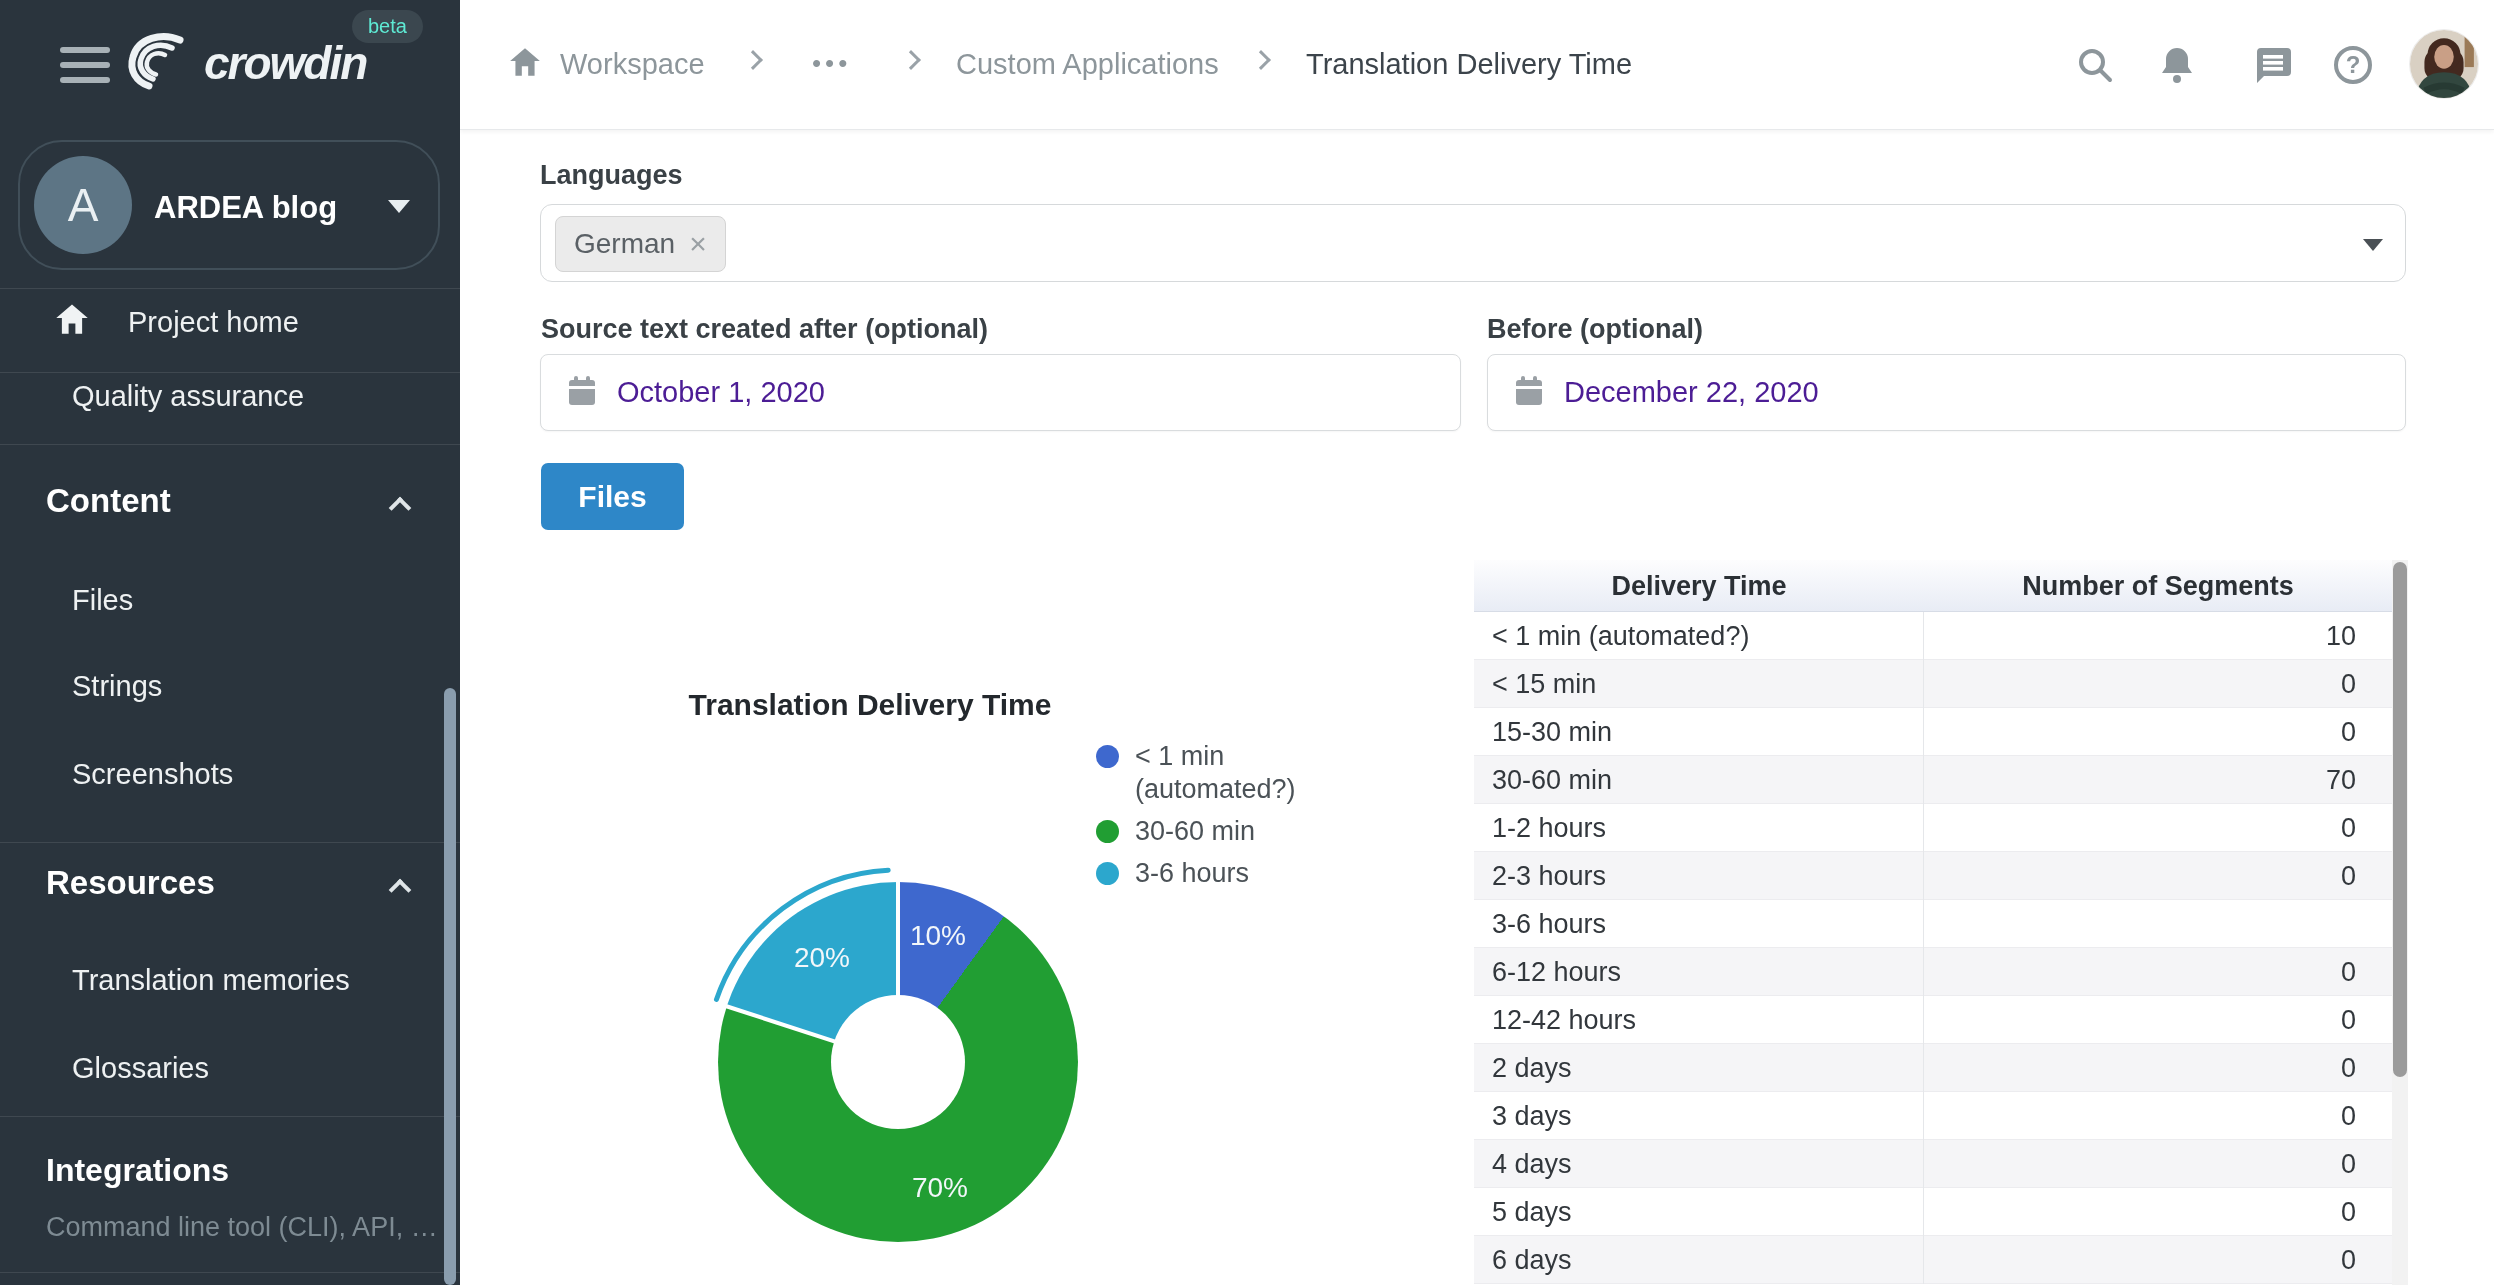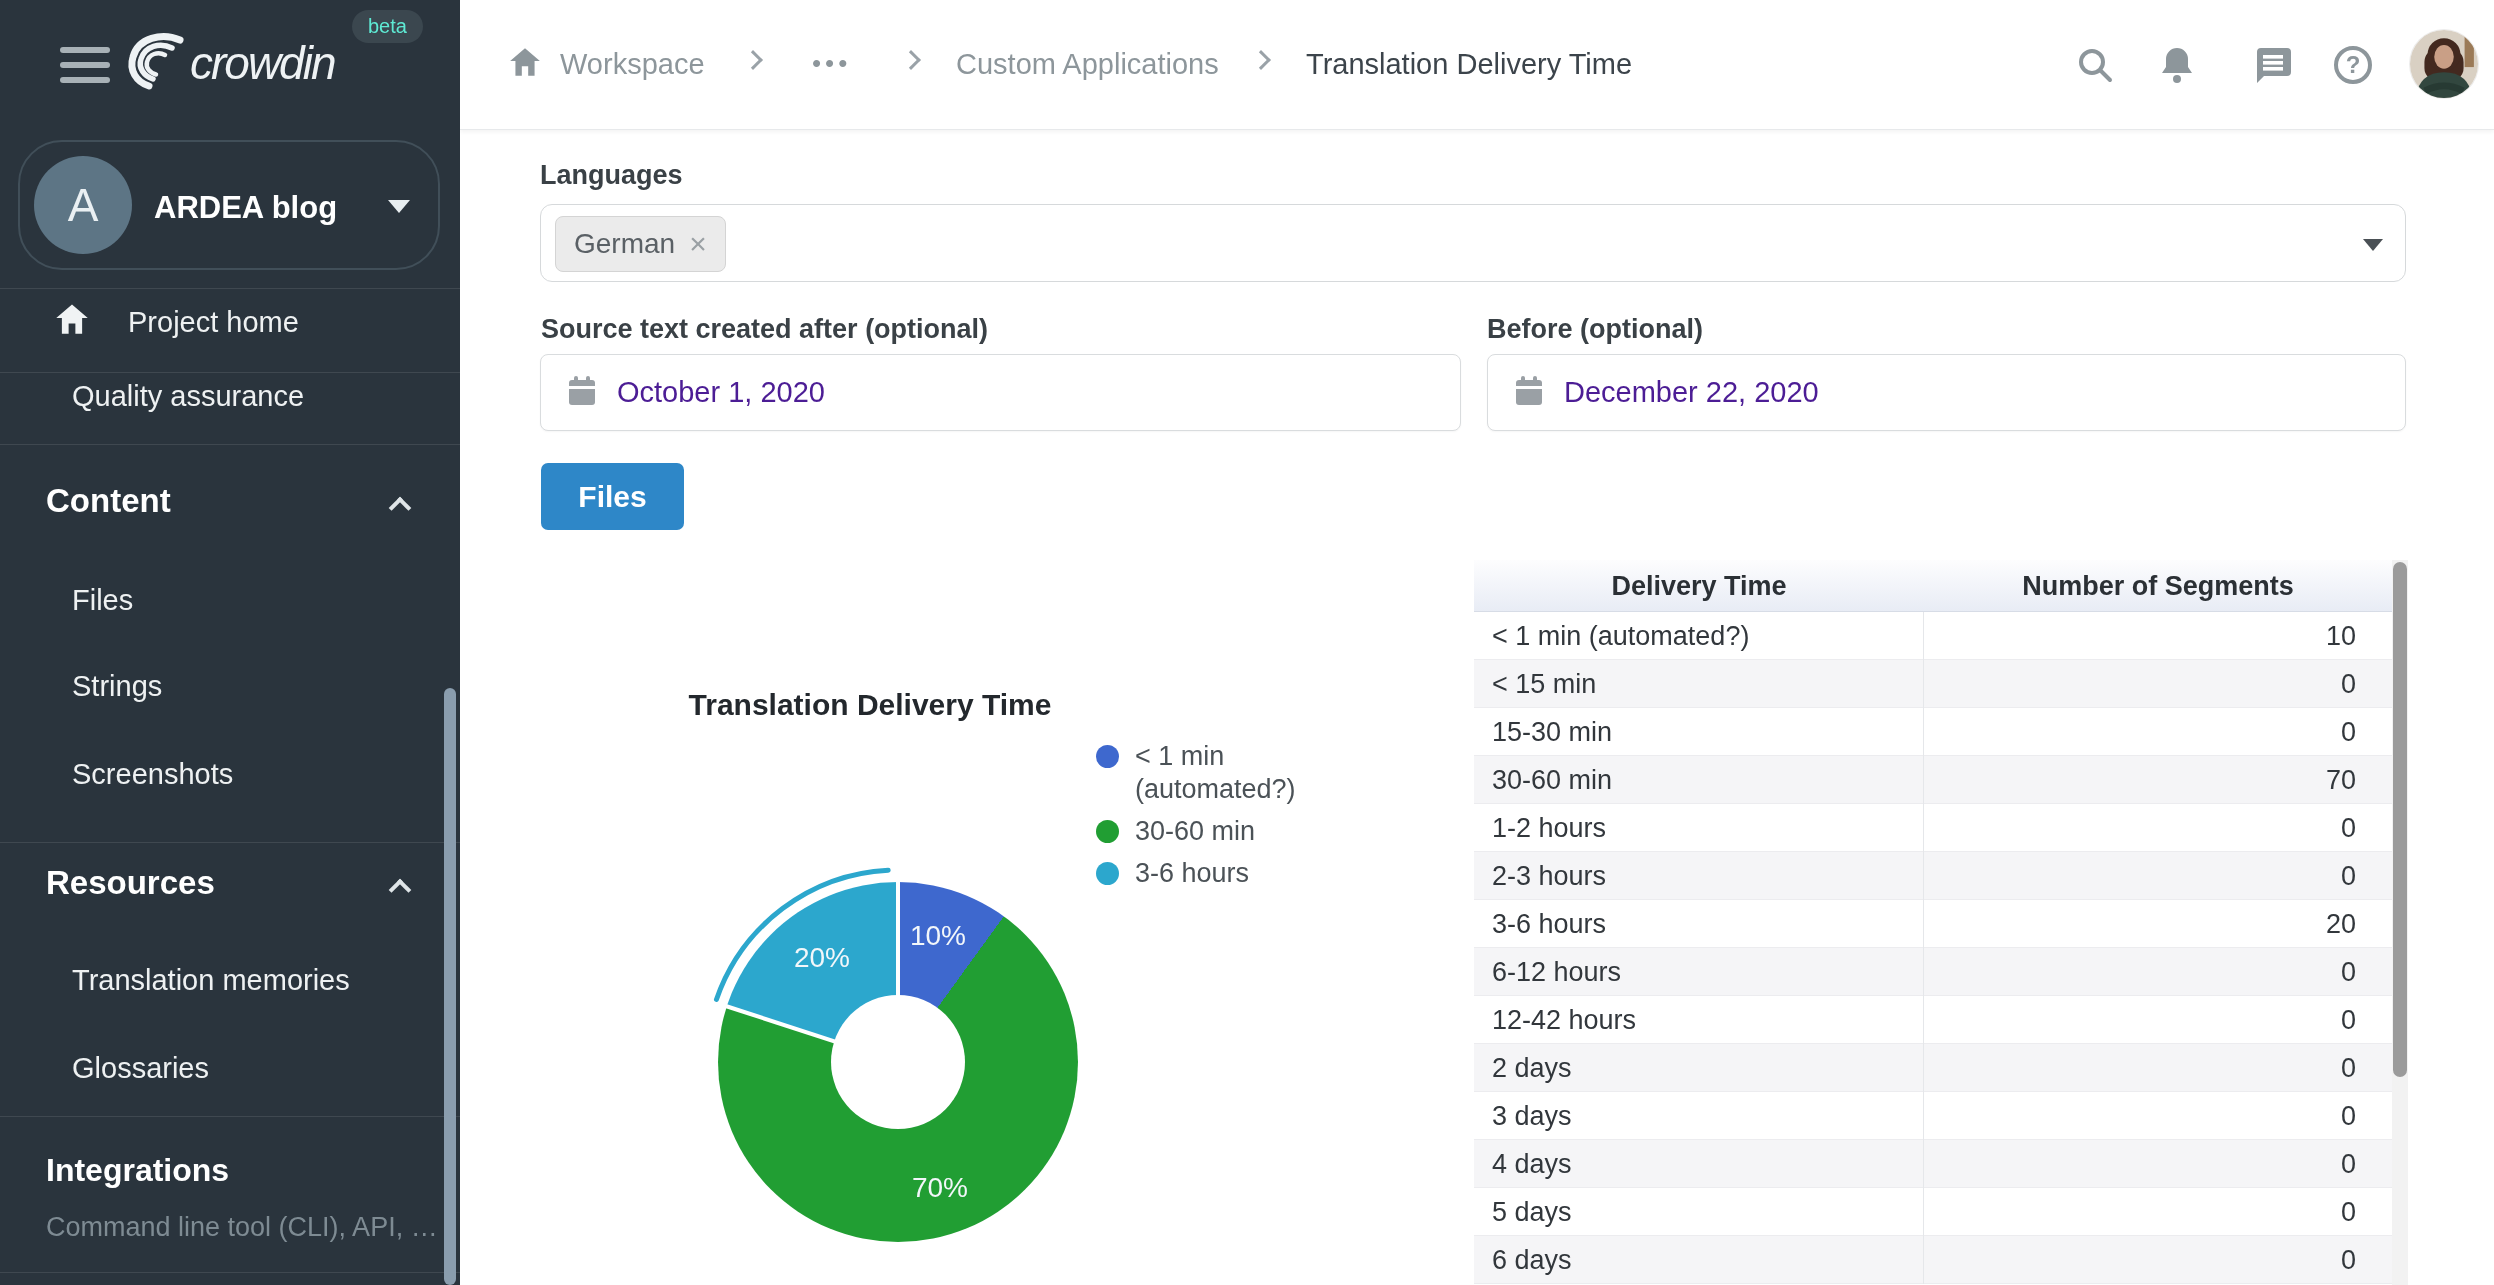--- a/index.html
+++ b/index.html
@@ -10,21 +10,21 @@
     --accent:#2e87c8; --sidebar:#2a343d;
   }
   .abs { position:absolute; }
 
   
   .sidebar { position:absolute; left:0; top:0; width:460px; height:1285px; background:var(--sidebar); z-index:5; }
   .sb-divider { position:absolute; left:0; width:460px; height:1px; background:rgba(255,255,255,0.10); }
   .hamburger { position:absolute; left:60px; top:47px; width:50px; height:38px; cursor:pointer; }
   .hamburger span { display:block; width:50px; height:6px; border-radius:3px; background:#a8b1b6; margin-bottom:9px; }
   .logo { position:absolute; left:122px; top:30px; display:flex; align-items:center; }
-  .logo-word { color:#eef2f4; font-size:46px; font-weight:400; font-style:italic; letter-spacing:-2px; margin-left:2px; }
+  .logo-word { color:#eef2f4; font-size:46px; font-weight:700; font-style:italic; letter-spacing:-2px; margin-left:16px; }
   .beta-badge { position:absolute; left:352px; top:10px; background:#3b474f; color:#5eead4; font-size:20px; padding:5px 16px; border-radius:18px; }
   .project-card { position:absolute; left:18px; top:140px; width:422px; height:130px; border:2px solid #414f59; border-radius:44px; cursor:pointer; }
   .project-avatar { position:absolute; left:14px; top:14px; width:98px; height:98px; border-radius:50%; background:#5d7585; color:#eaf0f3; font-size:46px; display:flex; align-items:center; justify-content:center; }
   .project-name { position:absolute; left:134px; top:48px; color:#fff; font-size:31px; font-weight:700; }
   .caret-down { width:0; height:0; border-left:11px solid transparent; border-right:11px solid transparent; border-top:13px solid #e8eef1; }
   .project-caret { position:absolute; right:28px; top:58px; }
   .nav-item { position:absolute; color:#eef1f2; font-size:29px; cursor:pointer; }
   .section-title { position:absolute; color:#fff; font-size:33px; font-weight:700; cursor:pointer; }
   .chev-up { position:absolute; width:16px; height:16px; border-top:4px solid #dfe5e8; border-right:4px solid #dfe5e8; transform:rotate(-45deg); }
   .sb-sub { position:absolute; color:#7e8b93; font-size:27px; }
@@ -280,21 +280,20 @@
     <div class="trow">
         <div class="tcell label">1-2 hours</div>
         <div class="tcell value">0</div>
       </div>
     <div class="trow">
         <div class="tcell label">2-3 hours</div>
         <div class="tcell value">0</div>
       </div>
     <div class="trow">
         <div class="tcell label">3-6 hours</div>
-        <div class="tcell value">20</div>
       </div>
     <div class="trow">
         <div class="tcell label">6-12 hours</div>
         <div class="tcell value">0</div>
       </div>
     <div class="trow">
         <div class="tcell label">12-42 hours</div>
         <div class="tcell value">0</div>
       </div>
     <div class="trow">

